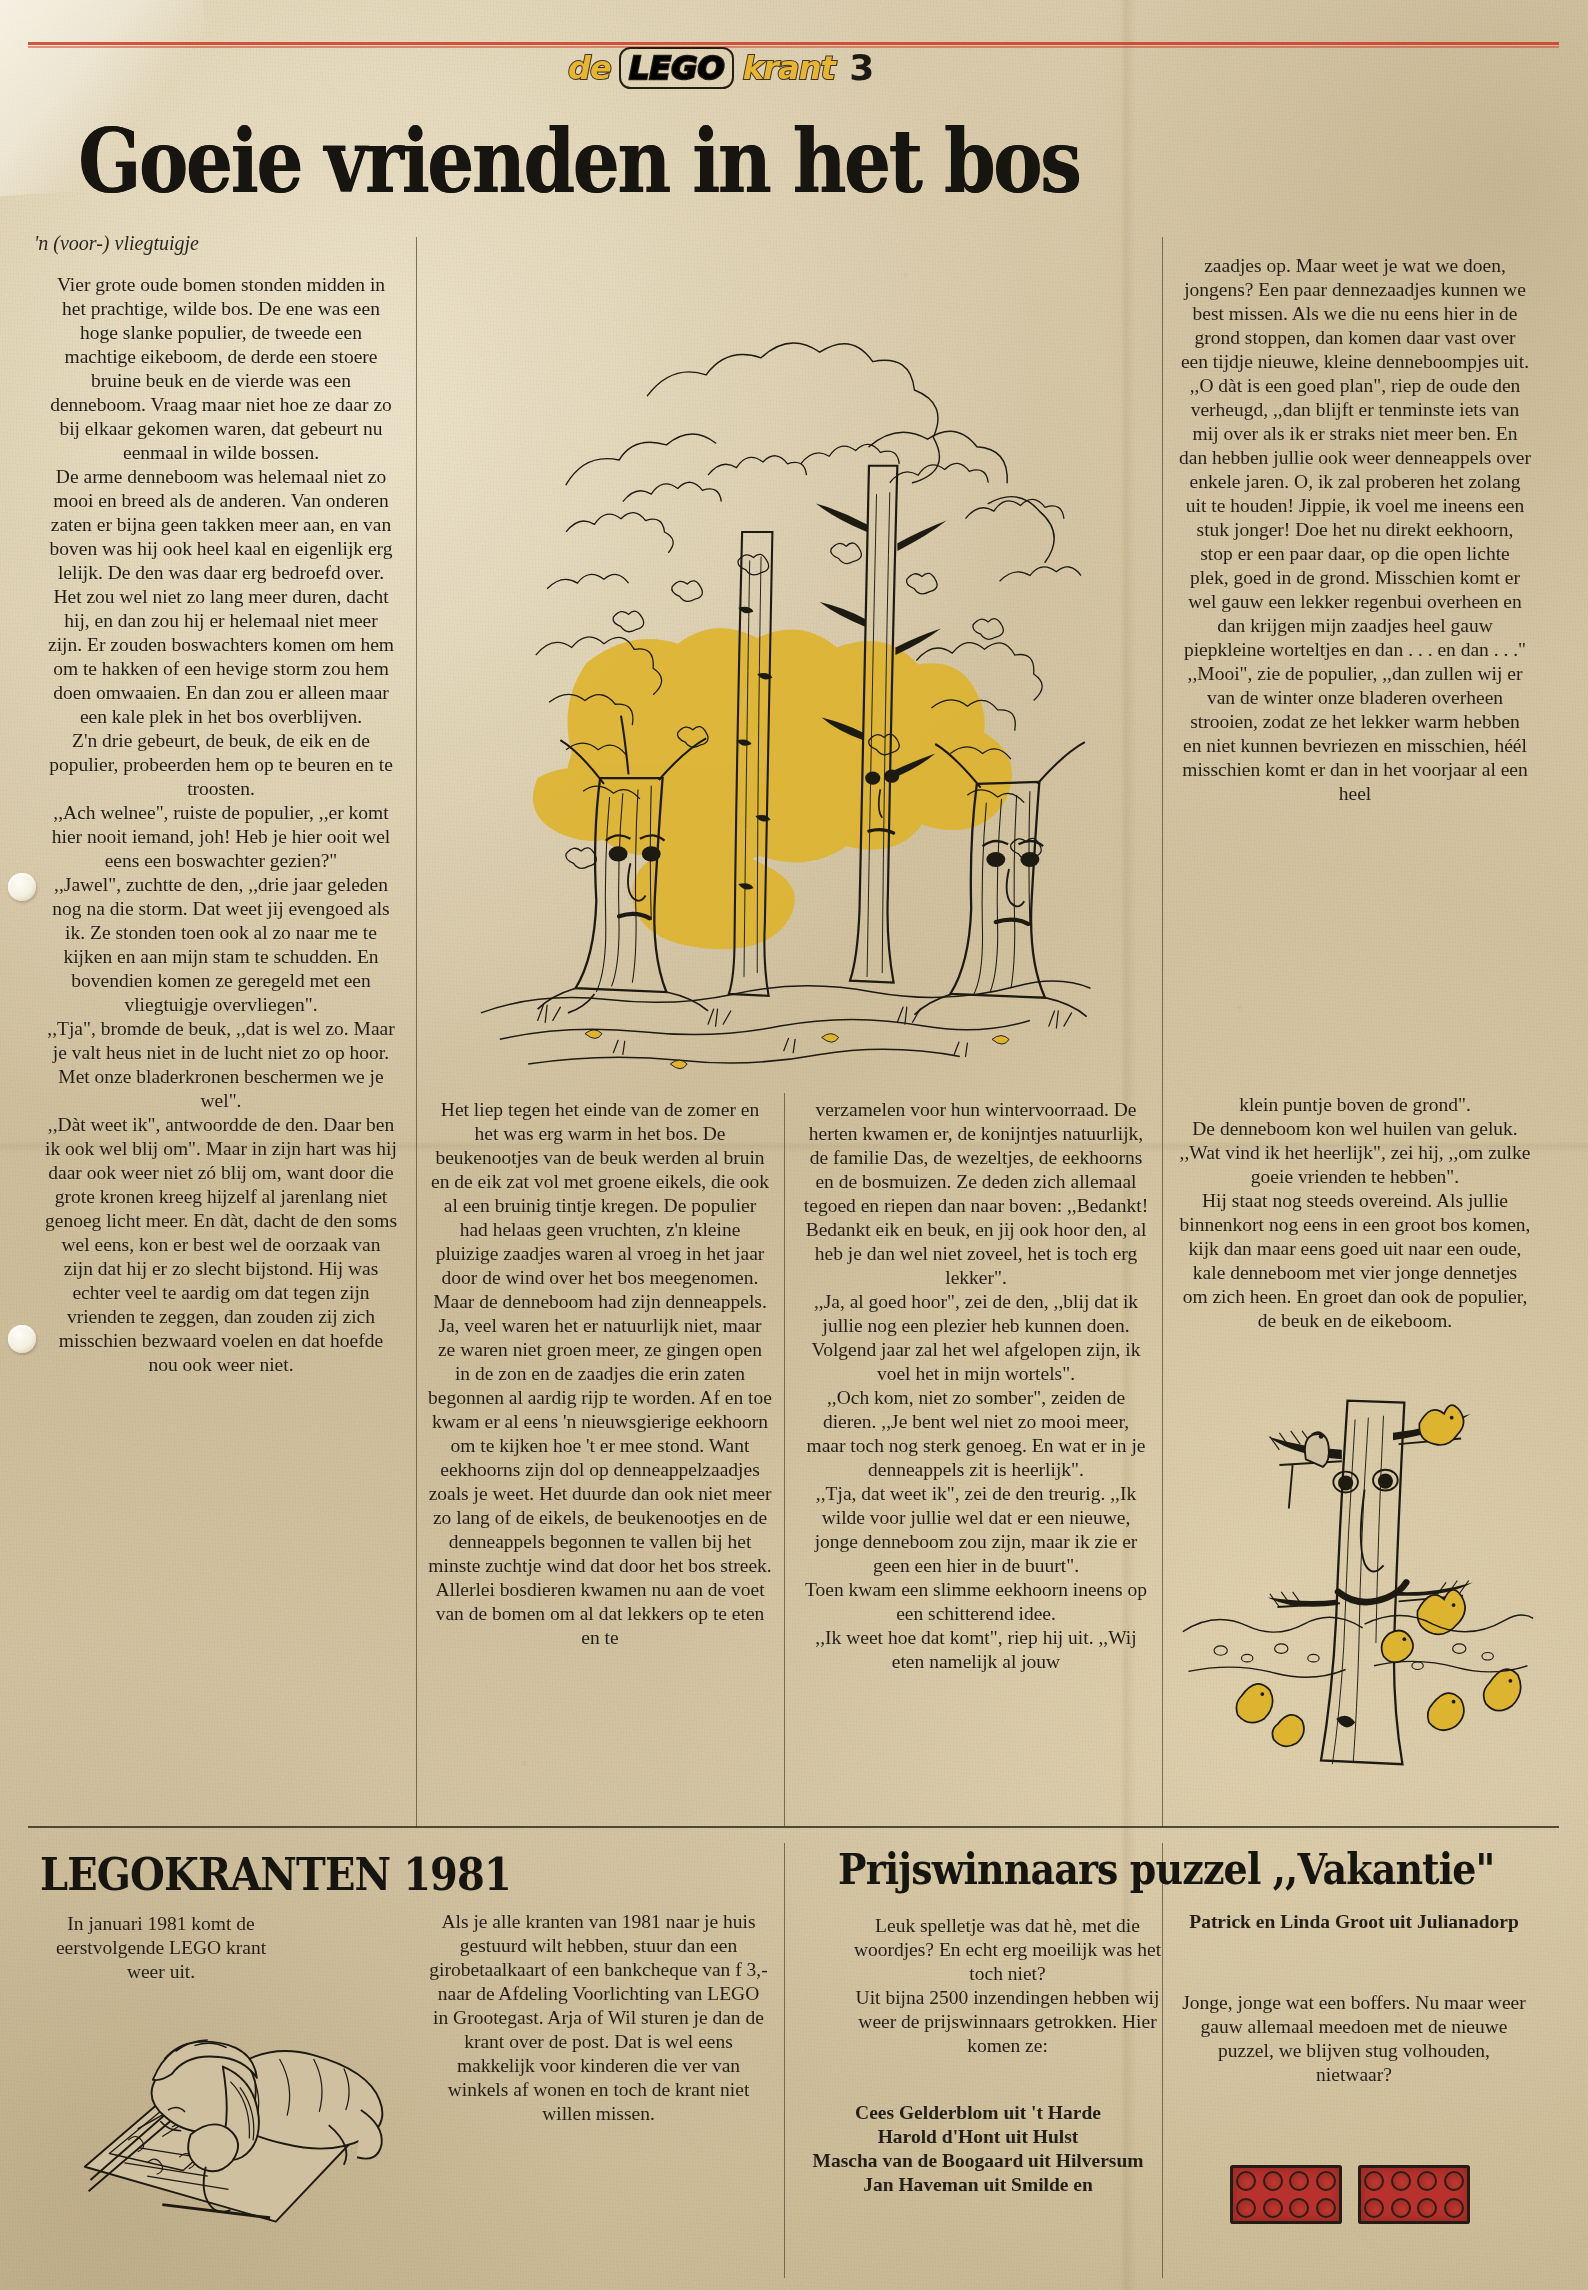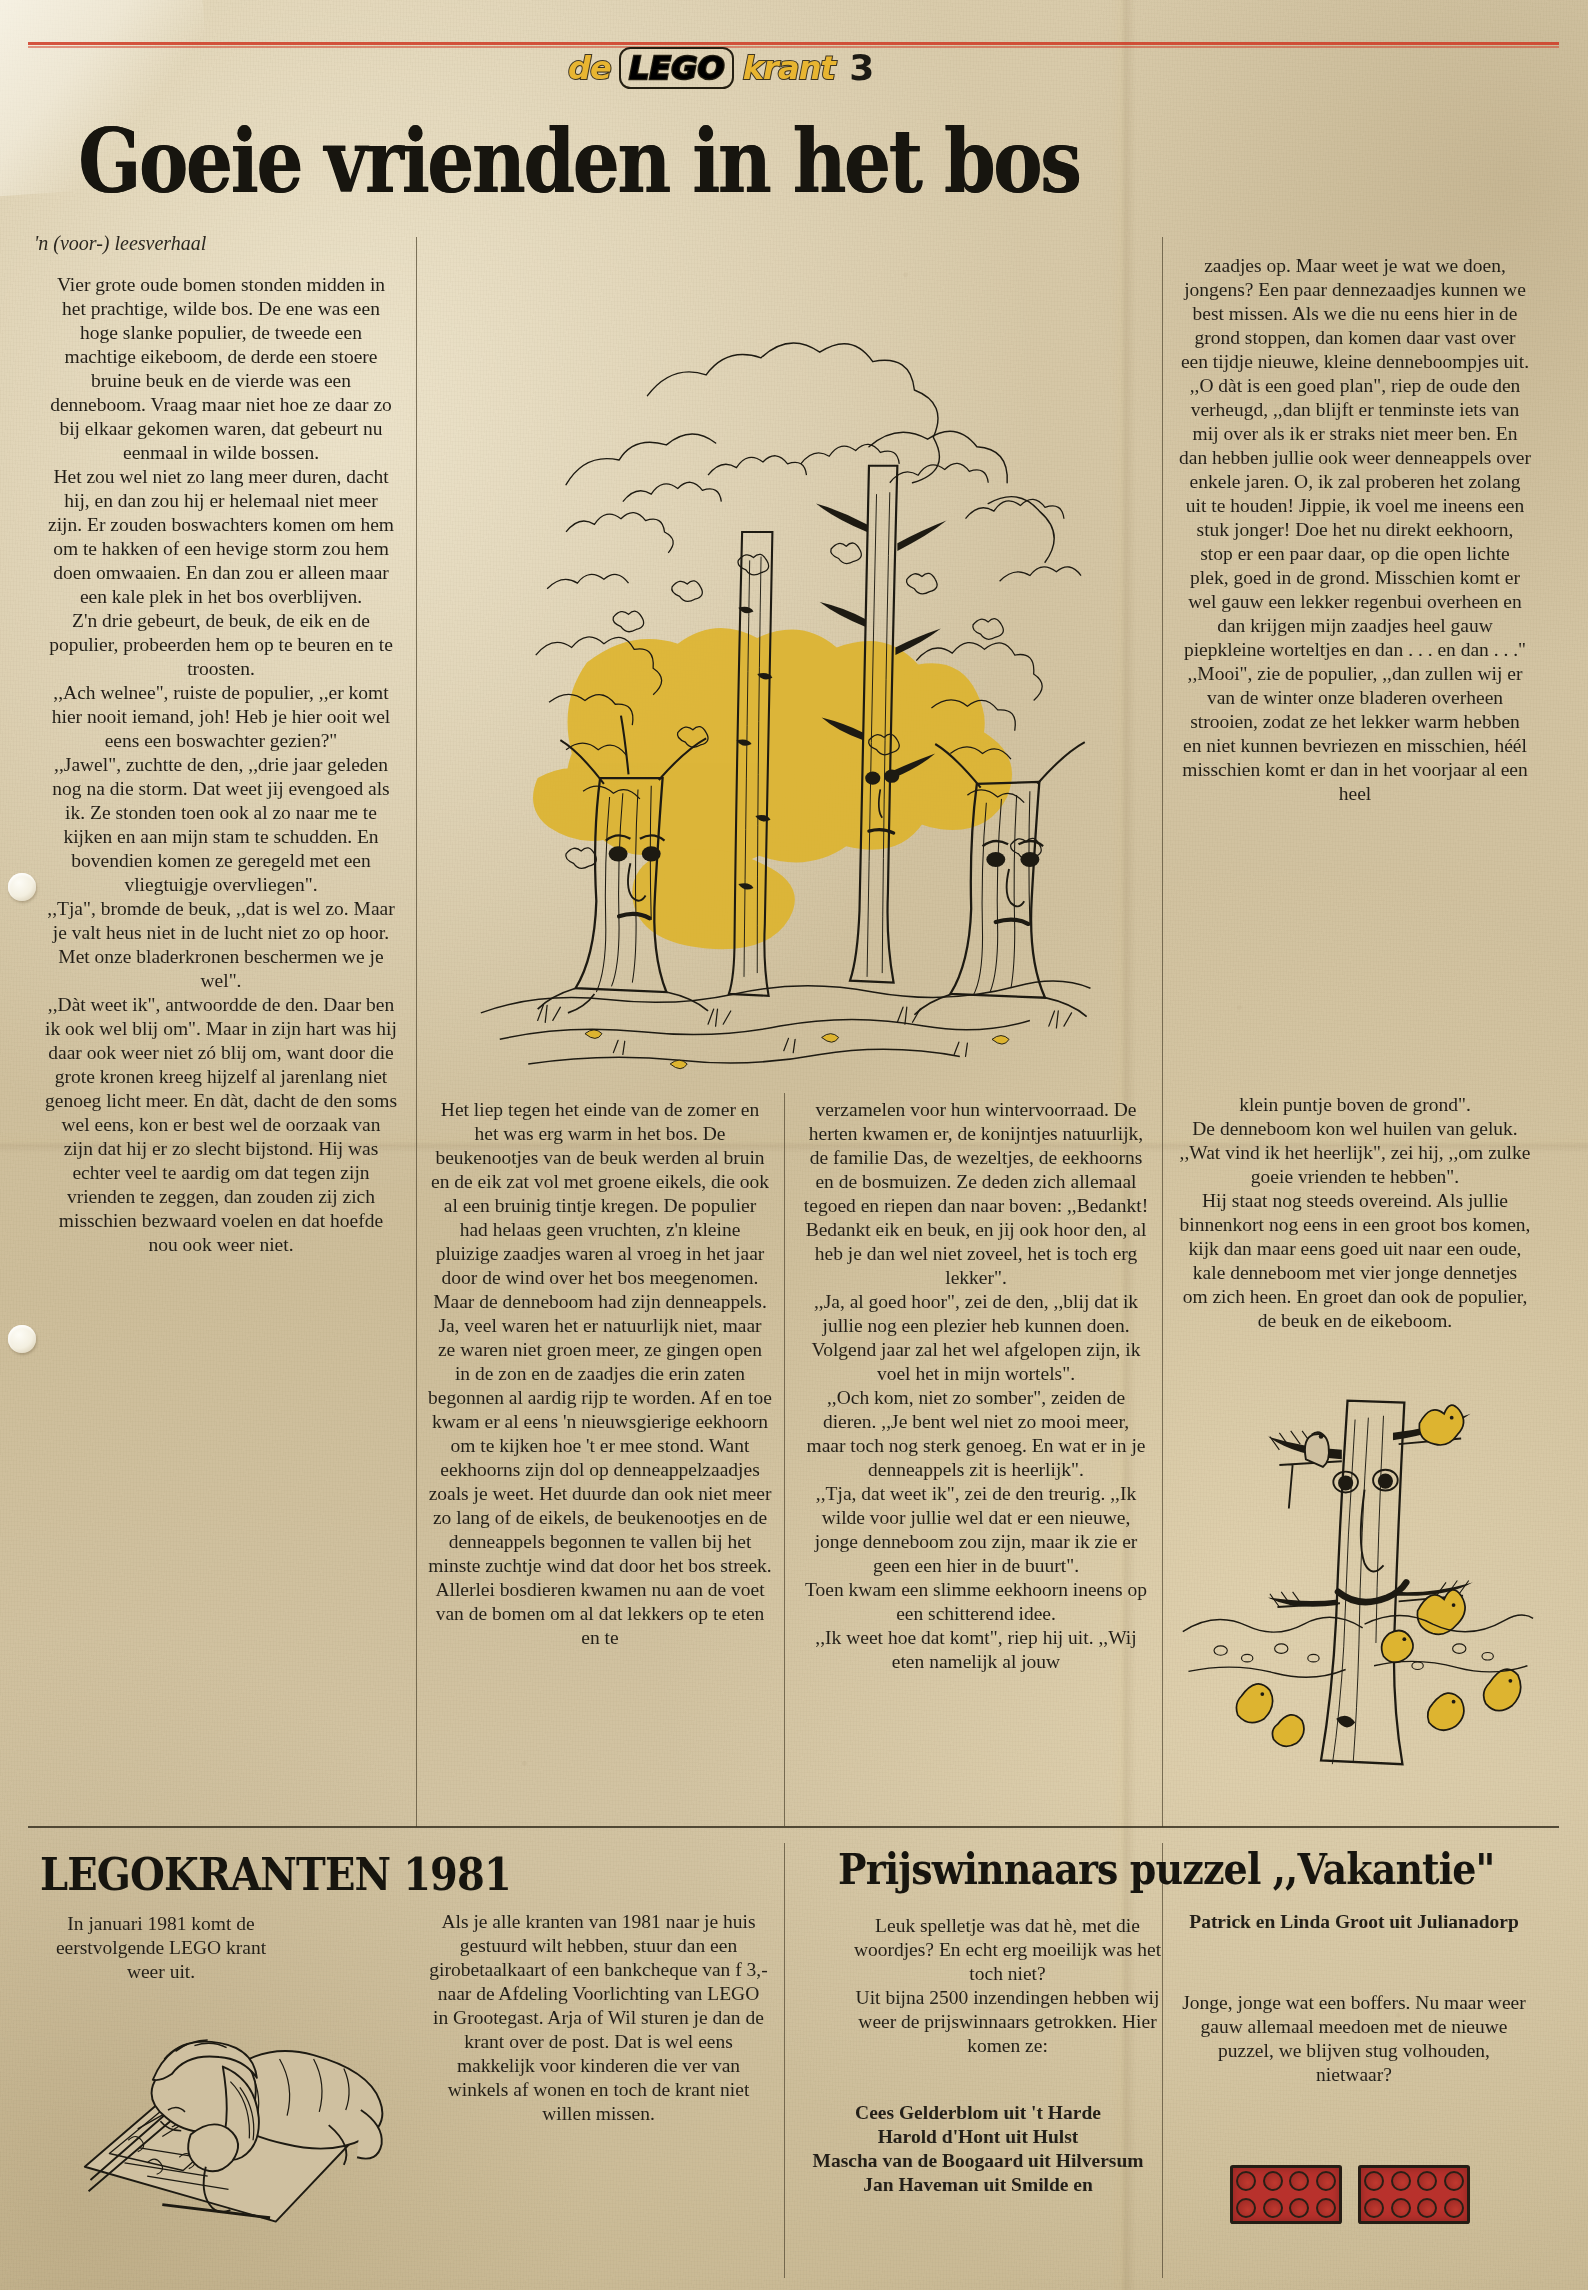--- a/index.html
+++ b/index.html
@@ -164,35 +164,36 @@
   <div class="rule-top b"></div>
 
   <div class="masthead">
     <span class="mh-de">de</span>
     <span class="mh-lego">LEGO</span>
     <span class="mh-krant">krant</span>
     <span class="mh-num">3</span>
   </div>
 
   <h1 class="headline">Goeie vrienden in het bos</h1>
-  <div class="kicker">'n (voor-) leesverhaal</div>
+  <div class="kicker">'n (voor-) vliegtuigje</div>
 
   <div class="punch" style="top:873px"></div>
   <div class="punch" style="top:1325px"></div>
 
   <div class="vsep" style="left:416px;  top:237px;  height:1590px;"></div>
   <div class="vsep" style="left:784px;  top:1093px; height:733px;"></div>
   <div class="vsep" style="left:1162px; top:237px;  height:1590px;"></div>
 
   <div class="hsep" style="left:28px; top:1826px; width:1531px;"></div>
   <div class="vsep" style="left:784px;  top:1843px; height:435px;"></div>
   <div class="vsep" style="left:1162px; top:1843px; height:435px;"></div>
 
   <div class="col" style="left:45px;  top:273px;  width:352px;">
       <p>Vier grote oude bomen stonden midden in het prachtige, wilde bos. De ene was een hoge slanke populier, de tweede een machtige eikeboom, de derde een stoere bruine beuk en de vierde was een denneboom. Vraag maar niet hoe ze daar zo bij elkaar gekomen waren, dat gebeurt nu eenmaal in wilde bossen.</p>
+      <p>De arme denneboom was helemaal niet zo mooi en breed als de anderen. Van onderen zaten er bijna geen takken meer aan, en van boven was hij ook heel kaal en eigenlijk erg lelijk. De den was daar erg bedroefd over.</p>
       <p>Het zou wel niet zo lang meer duren, dacht hij, en dan zou hij er helemaal niet meer zijn. Er zouden boswachters komen om hem om te hakken of een hevige storm zou hem doen omwaaien. En dan zou er alleen maar een kale plek in het bos overblijven.</p>
       <p>Z'n drie gebeurt, de beuk, de eik en de populier, probeerden hem op te beuren en te troosten.</p>
       <p>,,Ach welnee", ruiste de populier, ,,er komt hier nooit iemand, joh! Heb je hier ooit wel eens een boswachter gezien?"</p>
       <p>,,Jawel", zuchtte de den, ,,drie jaar geleden nog na die storm. Dat weet jij evengoed als ik. Ze stonden toen ook al zo naar me te kijken en aan mijn stam te schudden. En bovendien komen ze geregeld met een vliegtuigje overvliegen".</p>
       <p>,,Tja", bromde de beuk, ,,dat is wel zo. Maar je valt heus niet in de lucht niet zo op hoor. Met onze bladerkronen beschermen we je wel".</p>
       <p>,,Dàt weet ik", antwoordde de den. Daar ben ik ook wel blij om". Maar in zijn hart was hij daar ook weer niet zó blij om, want door die grote kronen kreeg hijzelf al jarenlang niet genoeg licht meer. En dàt, dacht de den soms wel eens, kon er best wel de oorzaak van zijn dat hij er zo slecht bijstond. Hij was echter veel te aardig om dat tegen zijn vrienden te zeggen, dan zouden zij zich misschien bezwaard voelen en dat hoefde nou ook weer niet.</p>
     </div>
 
   <div class="col" style="left:428px; top:1098px; width:344px;">
       <p>Het liep tegen het einde van de zomer en het was erg warm in het bos. De beukenootjes van de beuk werden al bruin en de eik zat vol met groene eikels, die ook al een bruinig tintje kregen. De populier had helaas geen vruchten, z'n kleine pluizige zaadjes waren al vroeg in het jaar door de wind over het bos meegenomen. Maar de denneboom had zijn denneappels. Ja, veel waren het er natuurlijk niet, maar ze waren niet groen meer, ze gingen open in de zon en de zaadjes die erin zaten begonnen al aardig rijp te worden. Af en toe kwam er al eens 'n nieuwsgierige eekhoorn om te kijken hoe 't er mee stond. Want eekhoorns zijn dol op denneappelzaadjes zoals je weet. Het duurde dan ook niet meer zo lang of de eikels, de beukenootjes en de denneappels begonnen te vallen bij het minste zuchtje wind dat door het bos streek.</p>

